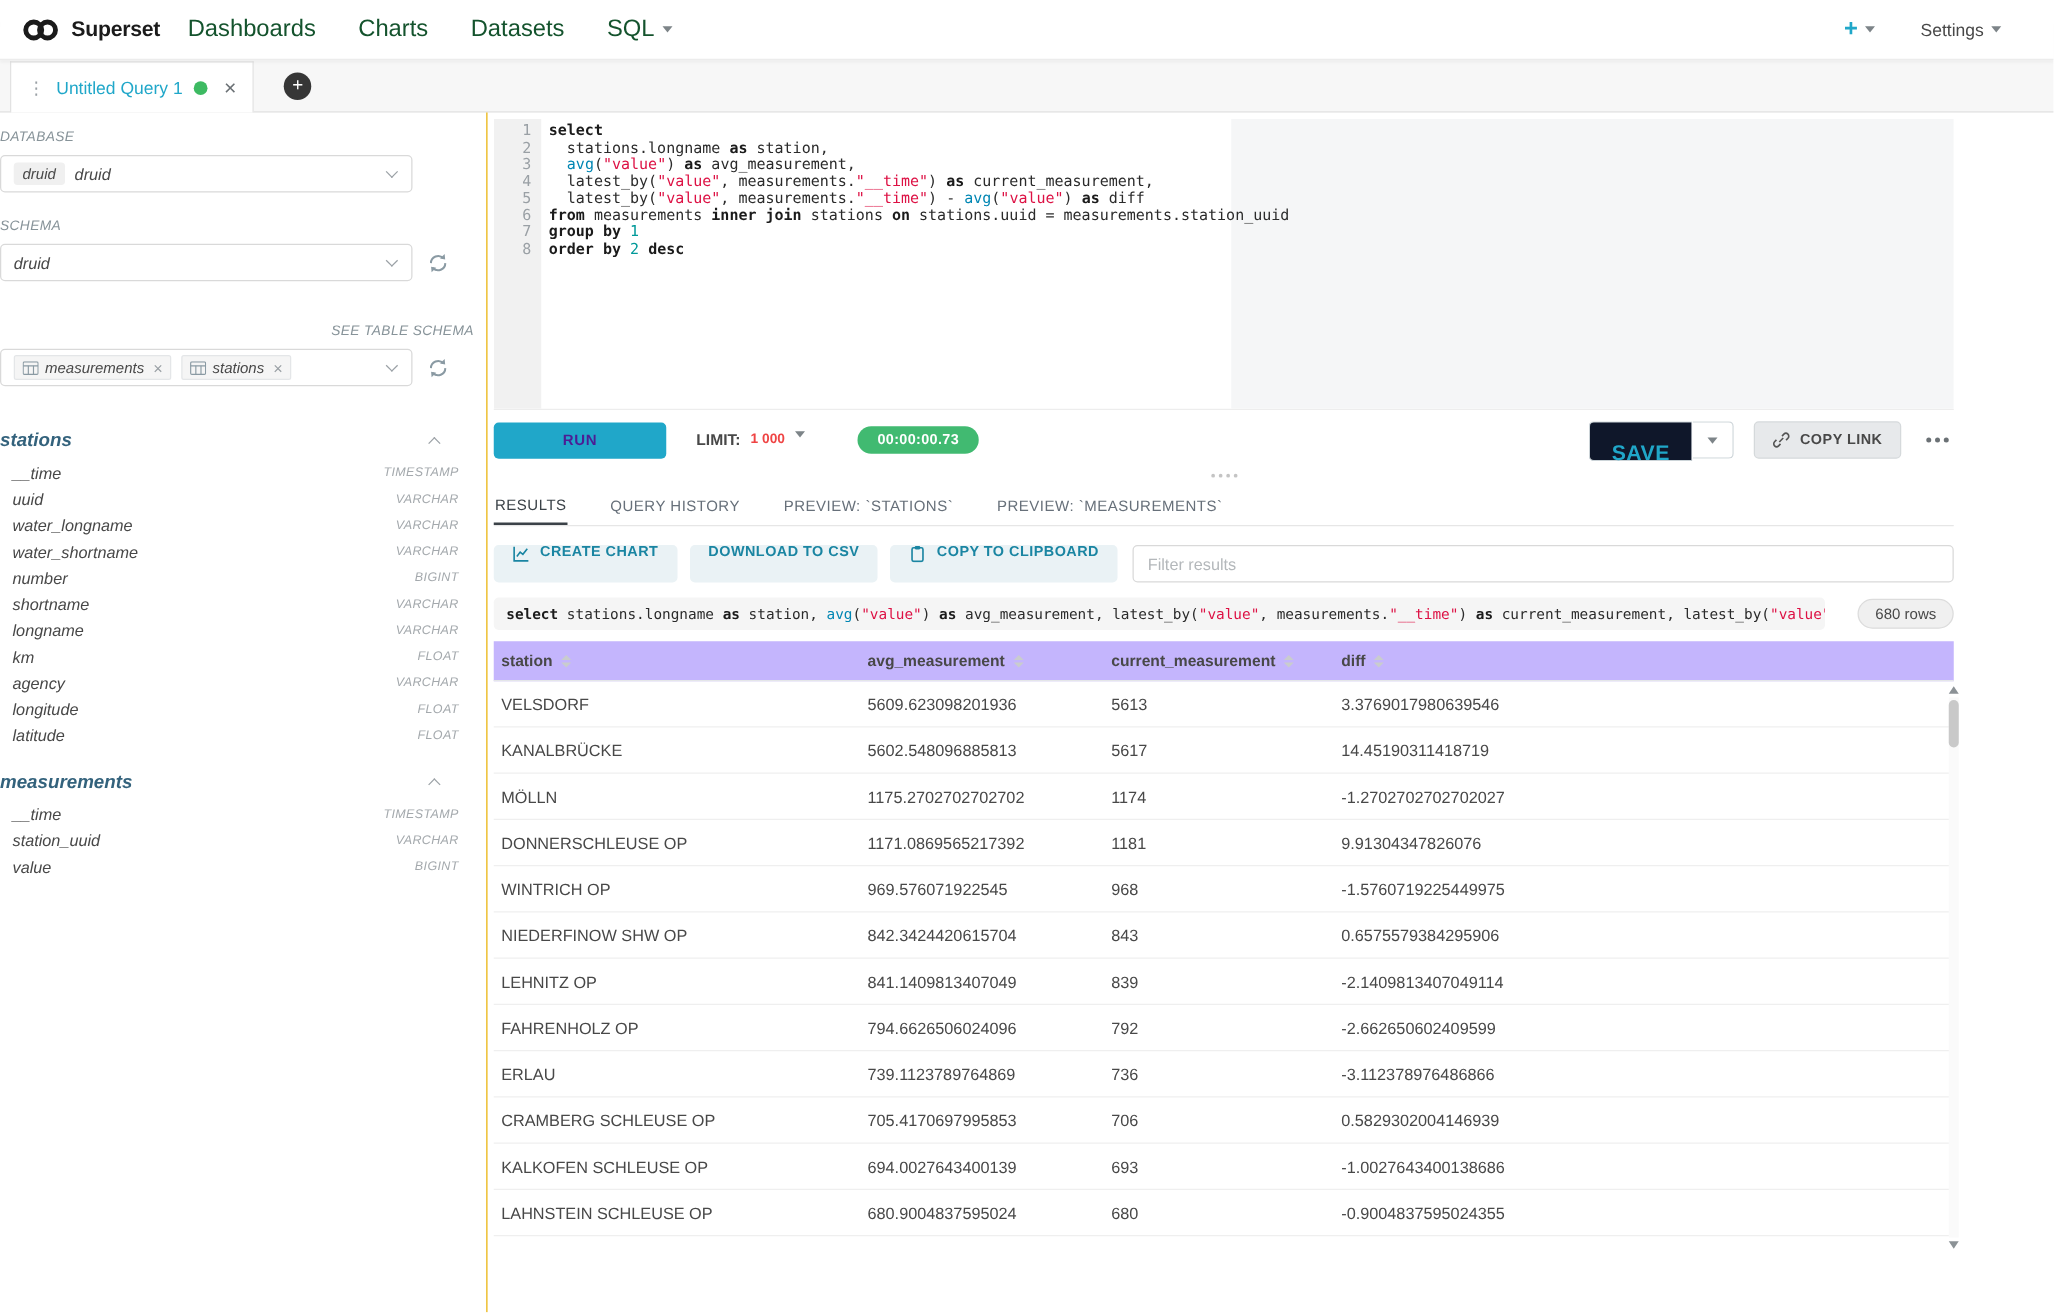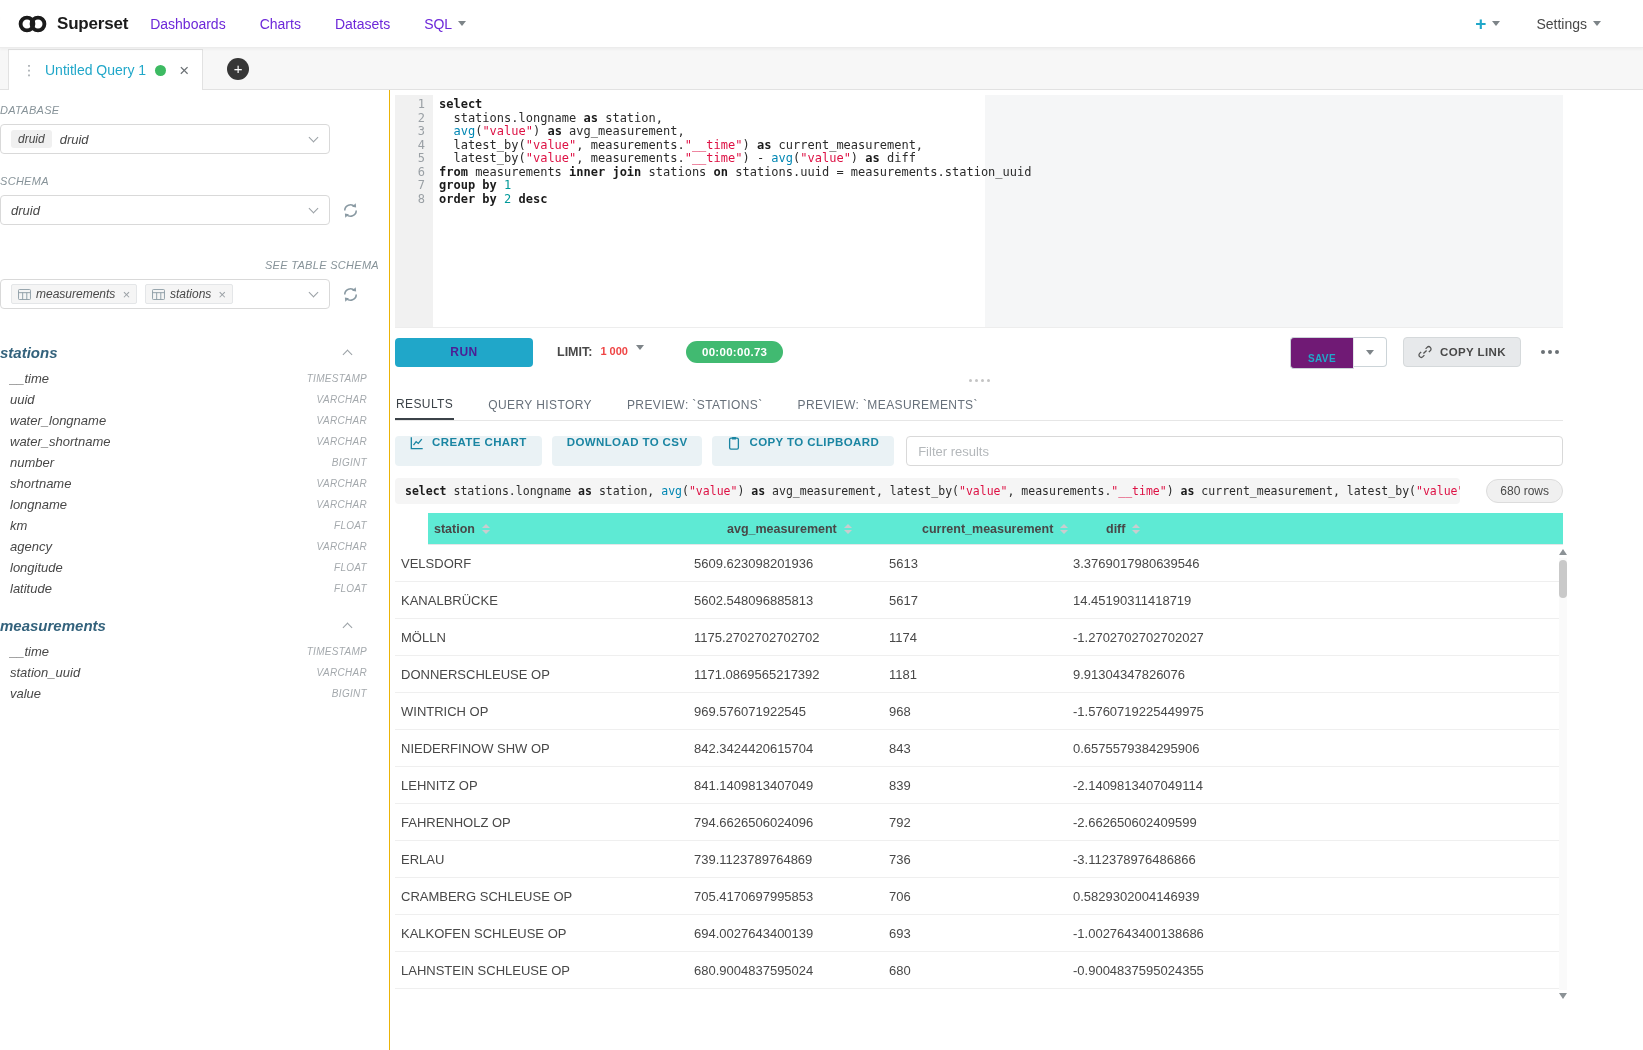--- a/index.html
+++ b/index.html
@@ -5,21 +5,21 @@
   * { box-sizing: border-box; margin: 0; padding: 0; }
   html,body { background:#fff; }
   body { font-family:"Liberation Sans", sans-serif; color:#484848; }
   .app { position:relative; width:1643px; height:1050px; background:#fff; overflow:hidden;border-radius:23px; }
 
   
   .topnav { height:48px; display:flex; align-items:center; padding:0 42px 0 16px;
             border-bottom:1px solid #ececec; box-shadow:0 2px 2px rgba(0,0,0,.03); background:#fff; position:relative; z-index:5; }
   .brand { display:flex; align-items:center; gap:8px; margin-right:22px; }
   .brand-name { font-size:17px; font-weight:700; color:#1b1b1b; letter-spacing:-.2px; }
-  .navitems { display:flex; align-items:center; gap:34px; font-size:14px; color:#6d28d9; }
+  .navitems { display:flex; align-items:center; gap:34px; font-size:19px; color:#14532d; }
   .navitems .nav-item { cursor:pointer; display:flex; align-items:center; gap:6px; }
   .caret { display:inline-block; width:0; height:0; border-left:4px solid transparent; border-right:4px solid transparent; border-top:5px solid #7d8488; }
   .nav-right { margin-left:auto; display:flex; align-items:center; gap:36px; }
   .nav-plus { display:flex; align-items:center; gap:6px; cursor:pointer; }
   .nav-plus .plus { color:#20a7c9; font-size:19px; font-weight:700; line-height:1; }
   .nav-settings { display:flex; align-items:center; gap:6px; font-size:14px; cursor:pointer; }
 
   
   .tabstrip { height:42px; background:#f7f7f7; border-bottom:1px solid #e2e2e2; display:flex; align-items:flex-end; padding-left:8px; }
   .qtab { height:41px; background:#fff; border:1px solid #e2e2e2; border-bottom:none; margin-bottom:-1px;
@@ -84,22 +84,22 @@
   .ed-toolbar { height:40px; display:flex; align-items:center; margin-top:4px; }
   .run-btn { width:138px; height:29px; background:#20a7c9; border:none; border-radius:4px; color:#4c1d95;
              font-size:12px; font-weight:700; letter-spacing:.5px; }
   .limit { display:flex; align-items:flex-start; gap:8px; margin-left:24px; cursor:pointer; }
   .limit-label { font-size:12.5px; font-weight:700; color:#484848; }
   .limit-value { font-size:11px; color:#ef4444;font-weight:bold; }
   .timer { margin-left:42px; height:22px; border-radius:11px; background:#41ba71; color:#fff;
            font-size:11.5px; font-weight:700; display:inline-flex; align-items:center; padding:0 16px; letter-spacing:.3px; }
   .spacer { flex:1; }
   .save-split { display:flex; height:30px; }
-  .save-btn { background:#701a75; border:1px solid #ccd4d8; border-right:1px solid #e1e6e9; border-radius:4px 0 0 4px;
-              color:#20a7c9; font-weight:700; font-size:10px; padding:15px 17px; letter-spacing:.4px; }
+  .save-btn { background:#0f172a; border:1px solid #ccd4d8; border-right:1px solid #e1e6e9; border-radius:4px 0 0 4px;
+              color:#20a7c9; font-weight:700; font-size:17px; padding:15px 17px; letter-spacing:.4px; }
   .save-caret { background:#fff; border:1px solid #ccd4d8; border-left:none; border-radius:0 4px 4px 0; width:33px;
                 display:flex; align-items:center; justify-content:center; }
   .copylink-btn { margin-left:16px; height:30px; background:#e7e9eb; border:1px solid #d5d9db; border-radius:4px;
                   color:#484848; font-weight:700; font-size:11.5px; letter-spacing:.4px; padding:0 14px;
                   display:inline-flex; align-items:center; gap:8px; }
   .more-dots { margin-left:16px; display:flex; gap:3px; cursor:pointer; padding:4px; }
   .more-dots i { width:4px; height:4px; border-radius:50%; background:#6b7175; display:block; }
 
   
   .grip-row { height:17px; display:flex; align-items:center; justify-content:center; }
@@ -119,21 +119,21 @@
                   font-size:13px; color:#484848; outline:none; font-family:"Liberation Sans", sans-serif; }
   .filter-input::placeholder { color:#b4b8bb; }
 
   .preview-row { margin-top:12px; display:flex; align-items:center; }
   .qpreview { flex:1; height:26px; line-height:26px; background:#f5f5f5; border-radius:4px; padding:0 10px;
               font-family:"DejaVu Sans Mono", monospace; font-size:11.5px; white-space:nowrap; overflow:hidden; }
   .rows-badge { margin-left:26px; background:#f0f0f0; border:1px solid #dcdcdc; border-radius:12px; height:24px;
                 display:inline-flex; align-items:center; padding:0 13px; font-size:12px; color:#484848; flex:0 0 auto; }
 
   .rtable { margin-top:9px; position:relative; }
-  .thead { display:flex; align-items:center; height:32px; background:#5eead4; border-bottom:1px solid #e4e6e8;margin-left:33px; }
+  .thead { display:flex; align-items:center; height:32px; background:#c4b5fd; border-bottom:1px solid #e4e6e8; }
   .th { display:flex; align-items:center; padding:0 6px; font-size:12.5px; font-weight:700; color:#484848; cursor:pointer; }
   .sorter { display:inline-flex; flex-direction:column; gap:2px; margin-left:7px; }
   .sorter i { display:block; width:0; height:0; border-left:4px solid transparent; border-right:4px solid transparent; }
   .sorter .tri-up { border-bottom:4px solid #c9ccce; }
   .sorter .tri-dn { border-top:4px solid #c9ccce; }
   .tr { display:flex; align-items:center; height:37px; border-bottom:1px solid #efefef; }
   .td { padding:0 6px; font-size:13px; color:#484848; white-space:nowrap; overflow:hidden; }
   .c0 { width:293px; } .c1 { width:195px; } .c2 { width:184px; } .c3 { flex:1; }
 
   .vscroll { position:absolute; right:-6px; top:36px; height:450px; width:12px; display:flex; flex-direction:column; align-items:center; }

